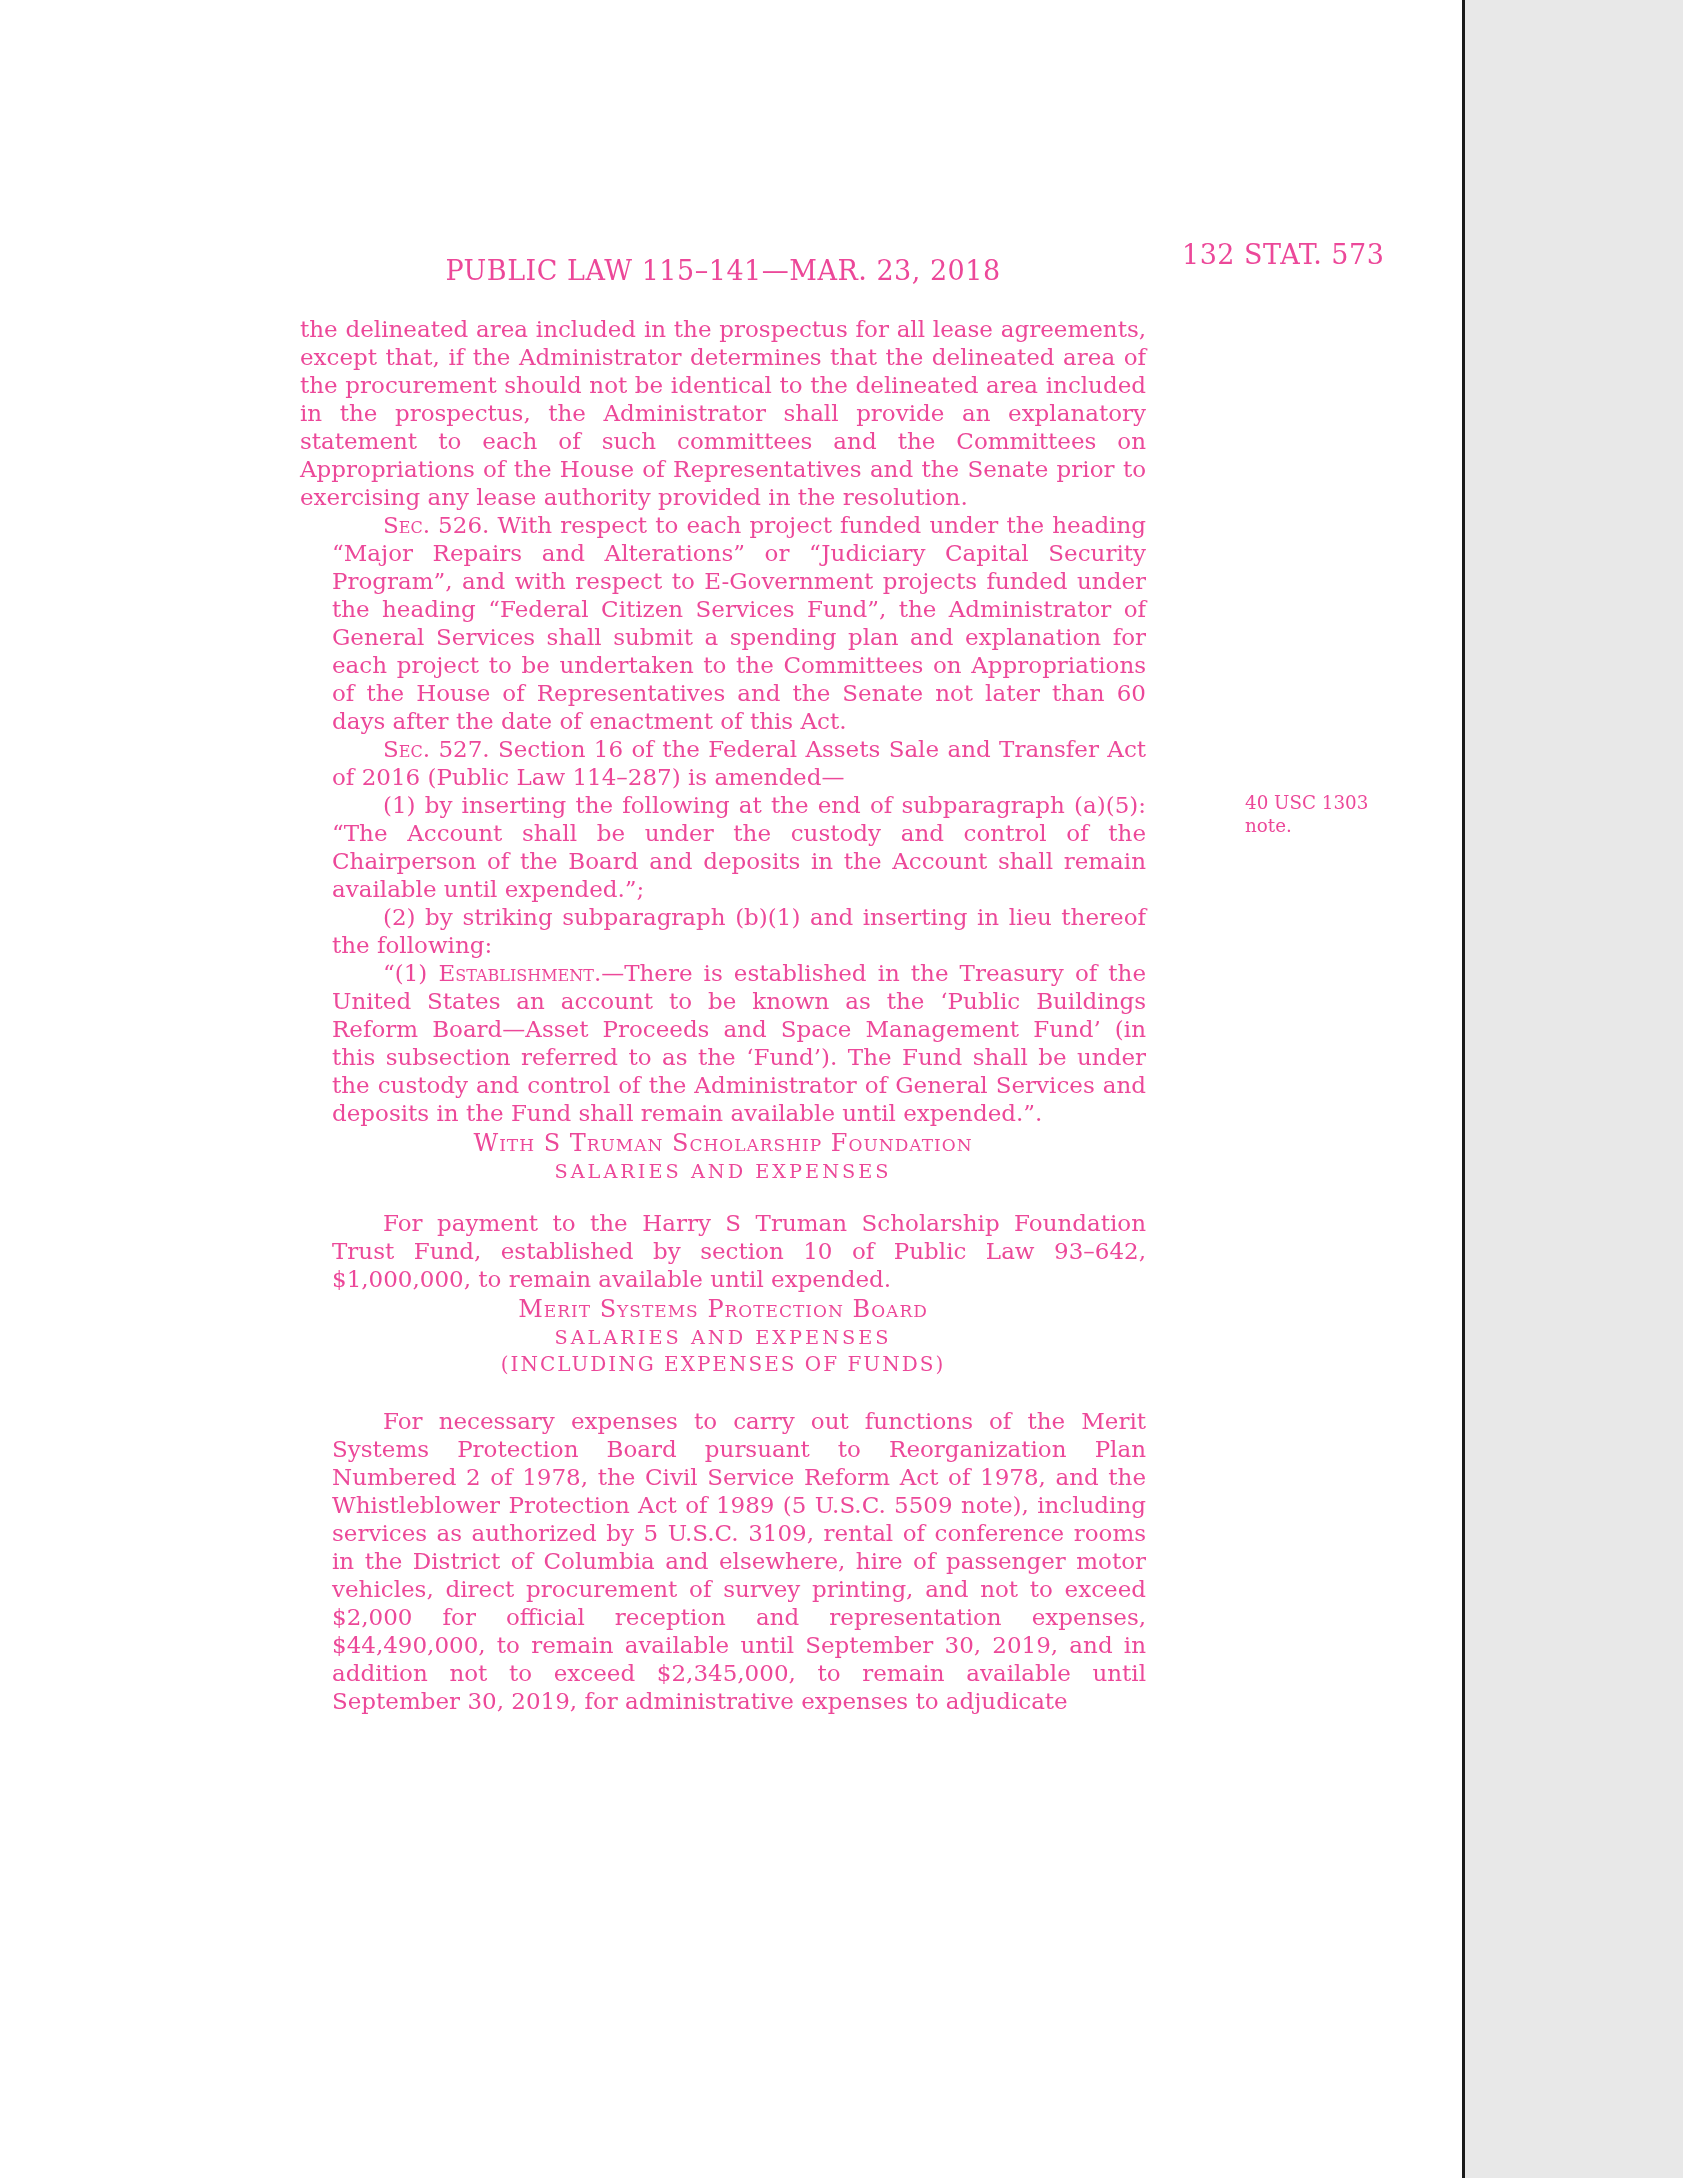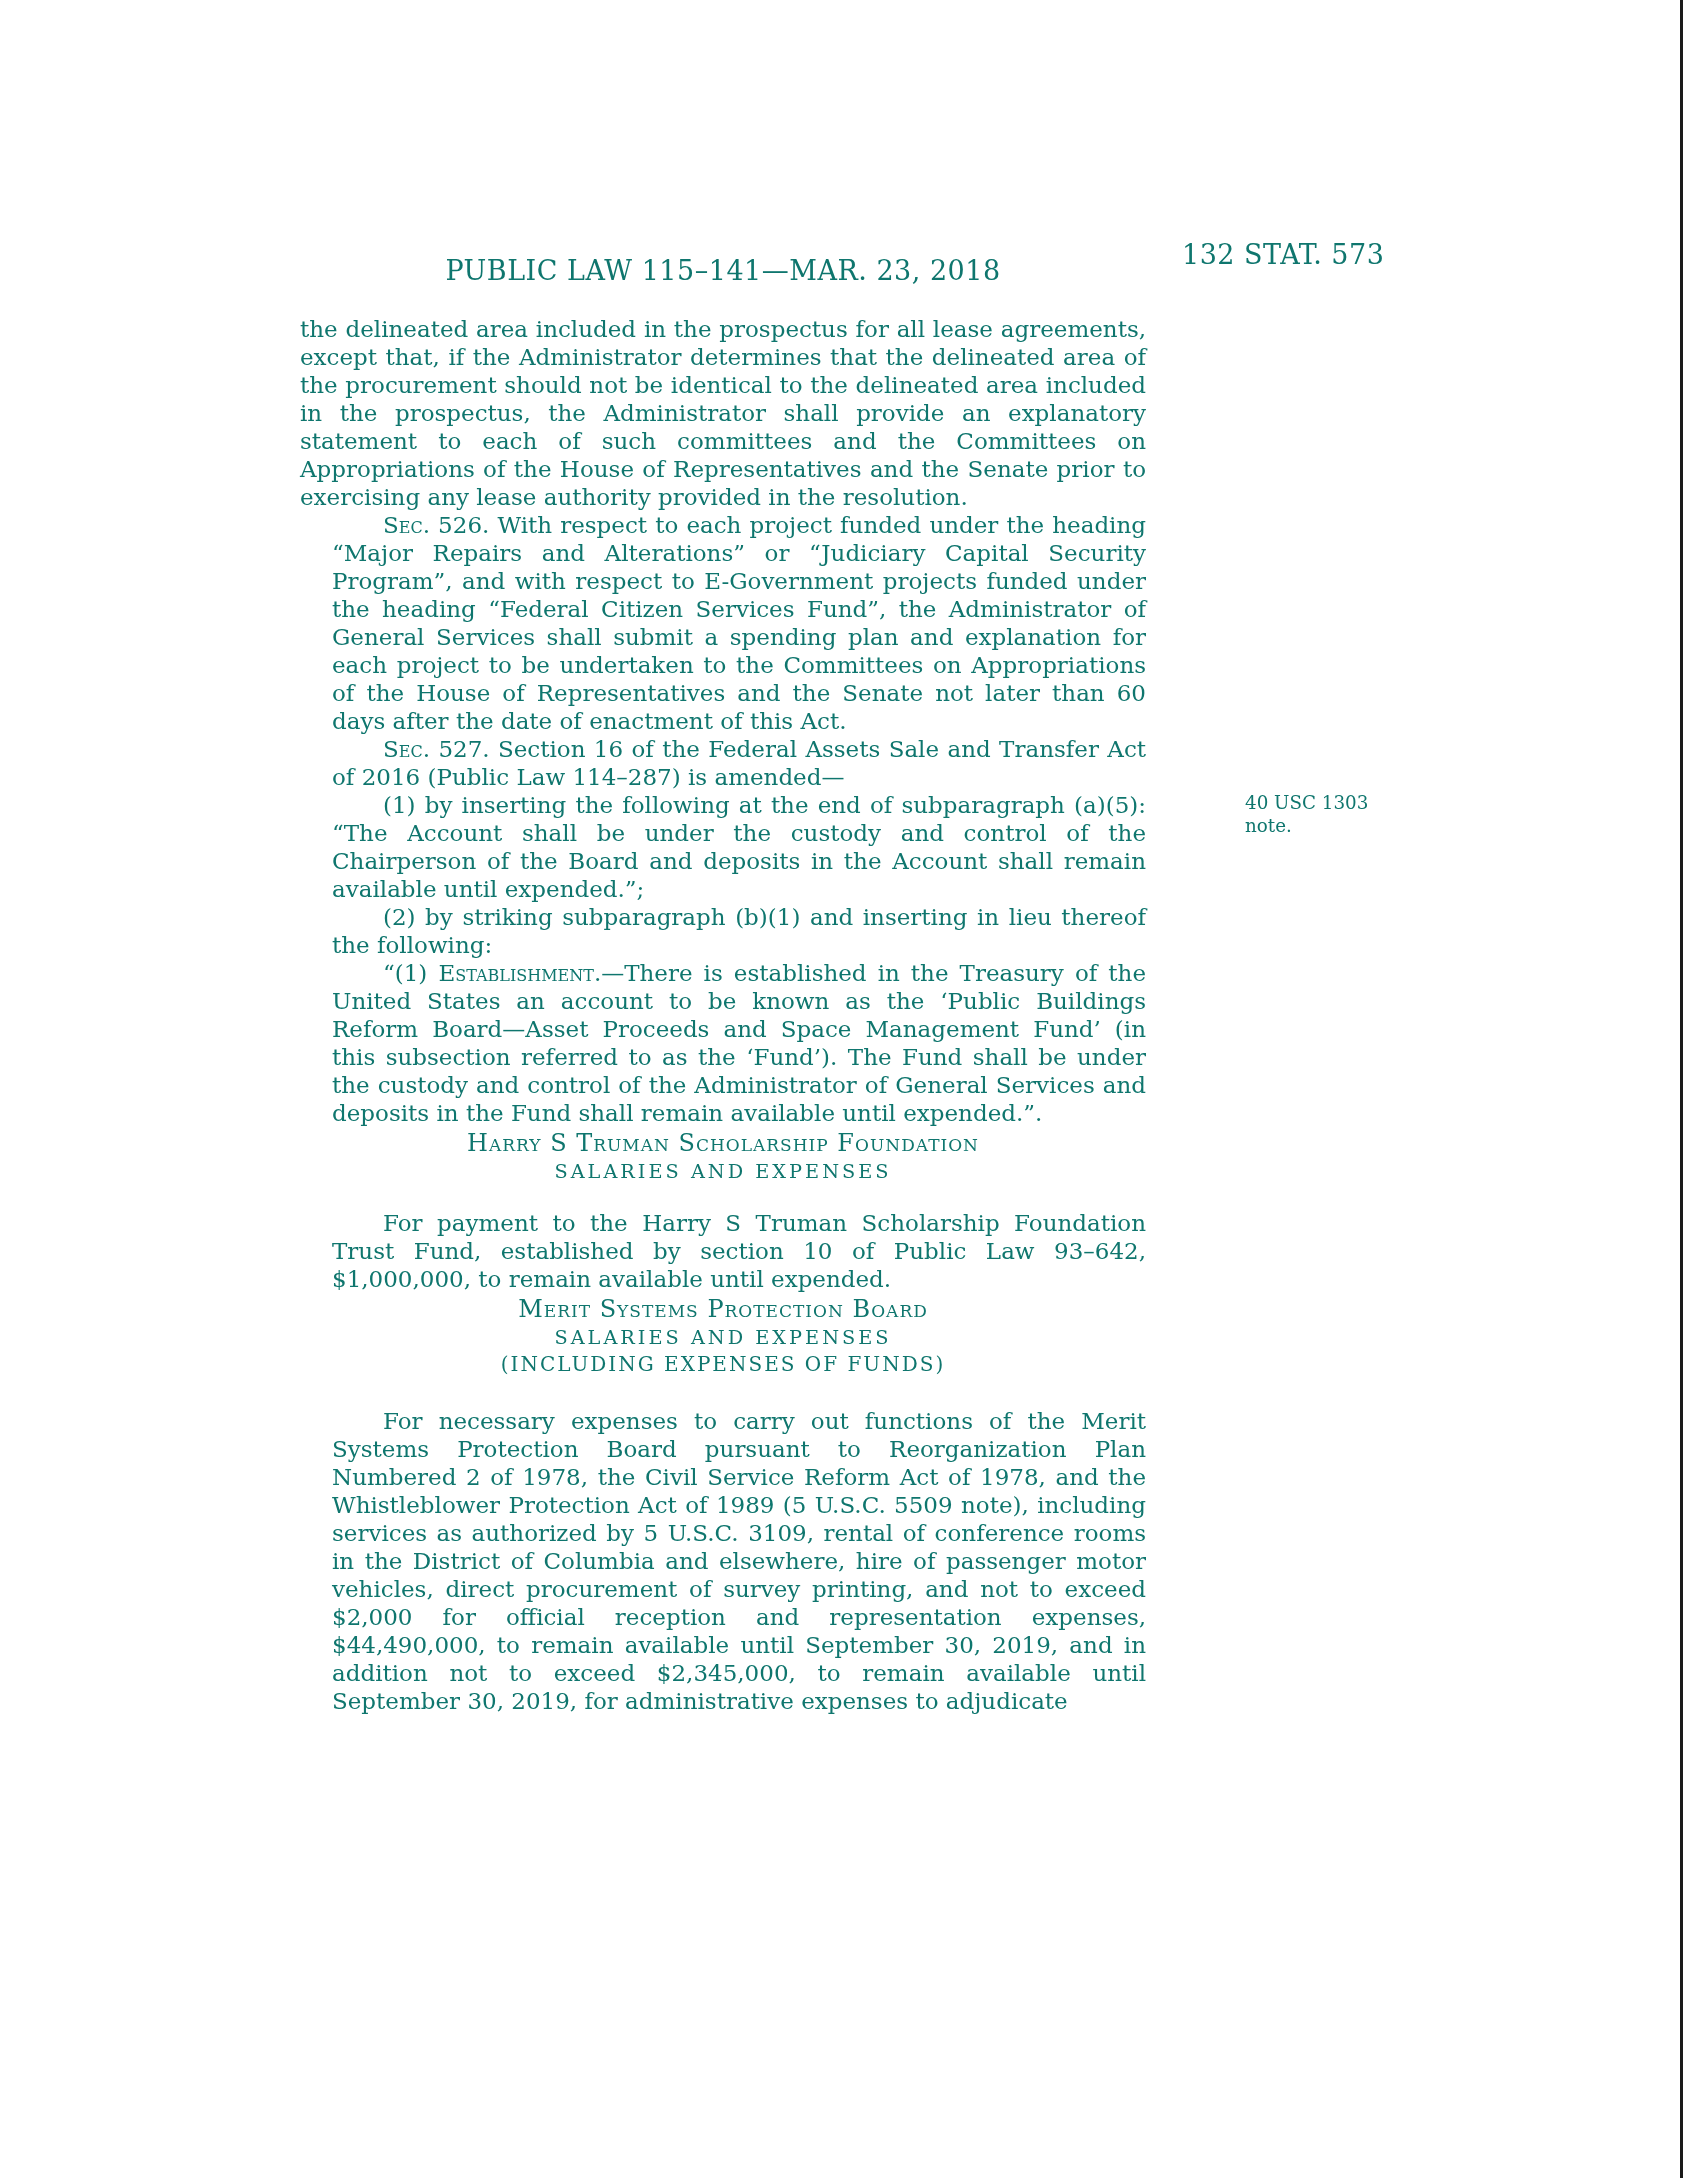--- a/index.html
+++ b/index.html
@@ -2,25 +2,25 @@
 <html><head>
 <meta charset="utf-8">
 <style>
   html, body {
     margin: 0;
     padding: 0;
     background: #e8e8e8;
   }
   .page {
     position: relative;
-    width: 1683px;
+    width: 1465px;
     height: 2178px;
     background: #ffffff;
     font-family: "DejaVu Serif", "Liberation Serif", serif;
-    color: #0f766e;
+    color: #ec4899;
     overflow: hidden;
   }
   
   .scan-edge {
     position: absolute;
     right: 0;
     top: 0;
     width: 3px;
     height: 100%;
     background: #1a1a1a;
@@ -101,21 +101,21 @@
   <div class="header-law">PUBLIC LAW 115–141—MAR. 23, 2018</div>
   <div class="header-stat">132 STAT. 573</div>
 
   <div class="body-col">
       <p class="para"><span>the delineated area included in the prospectus for all lease agreements, except that, if the Administrator determines that the delineated area of the procurement should not be identical to the delineated area included in the prospectus, the Administrator shall provide an explanatory statement to each of such committees and the Committees on Appropriations of the House of Representatives and the Senate prior to exercising any lease authority provided in the resolution.</span></p>
       <p class="para fi"><span class="sc">Sec.</span><span> 526. With respect to each project funded under the heading “Major Repairs and Alterations” or “Judiciary Capital Security Program”, and with respect to E-Government projects funded under the heading “Federal Citizen Services Fund”, the Administrator of General Services shall submit a spending plan and explanation for each project to be undertaken to the Committees on Appropriations of the House of Representatives and the Senate not later than 60 days after the date of enactment of this Act.</span></p>
       <p class="para fi"><span class="sc">Sec.</span><span> 527. Section 16 of the Federal Assets Sale and Transfer Act of 2016 (Public Law 114–287) is amended—</span></p>
       <p class="para ind1 fi"><span>(1) by inserting the following at the end of subparagraph (a)(5): “The Account shall be under the custody and control of the Chairperson of the Board and deposits in the Account shall remain available until expended.”;</span></p>
       <p class="para ind1 fi"><span>(2) by striking subparagraph (b)(1) and inserting in lieu thereof the following:</span></p>
       <p class="para ind1 fi"><span>“(1) </span><span class="sc">Establishment</span><span>.—There is established in the Treasury of the United States an account to be known as the ‘Public Buildings Reform Board—Asset Proceeds and Space Management Fund’ (in this subsection referred to as the ‘Fund’). The Fund shall be under the custody and control of the Administrator of General Services and deposits in the Fund shall remain available until expended.”.</span></p>
-      <p class="heading-major"><span>Harry S Truman Scholarship Foundation</span></p>
+      <p class="heading-major"><span>With S Truman Scholarship Foundation</span></p>
       <p class="heading-account"><span>SALARIES AND EXPENSES</span></p>
       <p class="para fi"><span>For payment to the Harry S Truman Scholarship Foundation Trust Fund, established by section 10 of Public Law 93–642, $1,000,000, to remain available until expended.</span></p>
       <p class="heading-major"><span>Merit Systems Protection Board</span></p>
       <p class="heading-account"><span>SALARIES AND EXPENSES</span></p>
       <p class="heading-paren"><span>(INCLUDING EXPENSES OF FUNDS)</span></p>
       <p class="para fi"><span>For necessary expenses to carry out functions of the Merit Systems Protection Board pursuant to Reorganization Plan Numbered 2 of 1978, the Civil Service Reform Act of 1978, and the Whistleblower Protection Act of 1989 (5 U.S.C. 5509 note), including services as authorized by 5 U.S.C. 3109, rental of conference rooms in the District of Columbia and elsewhere, hire of passenger motor vehicles, direct procurement of survey printing, and not to exceed $2,000 for official reception and representation expenses, $44,490,000, to remain available until September 30, 2019, and in addition not to exceed $2,345,000, to remain available until September 30, 2019, for administrative expenses to adjudicate</span></p>
     </div>
 
   <div class="margin-note">40 USC 1303 note.</div>
 

